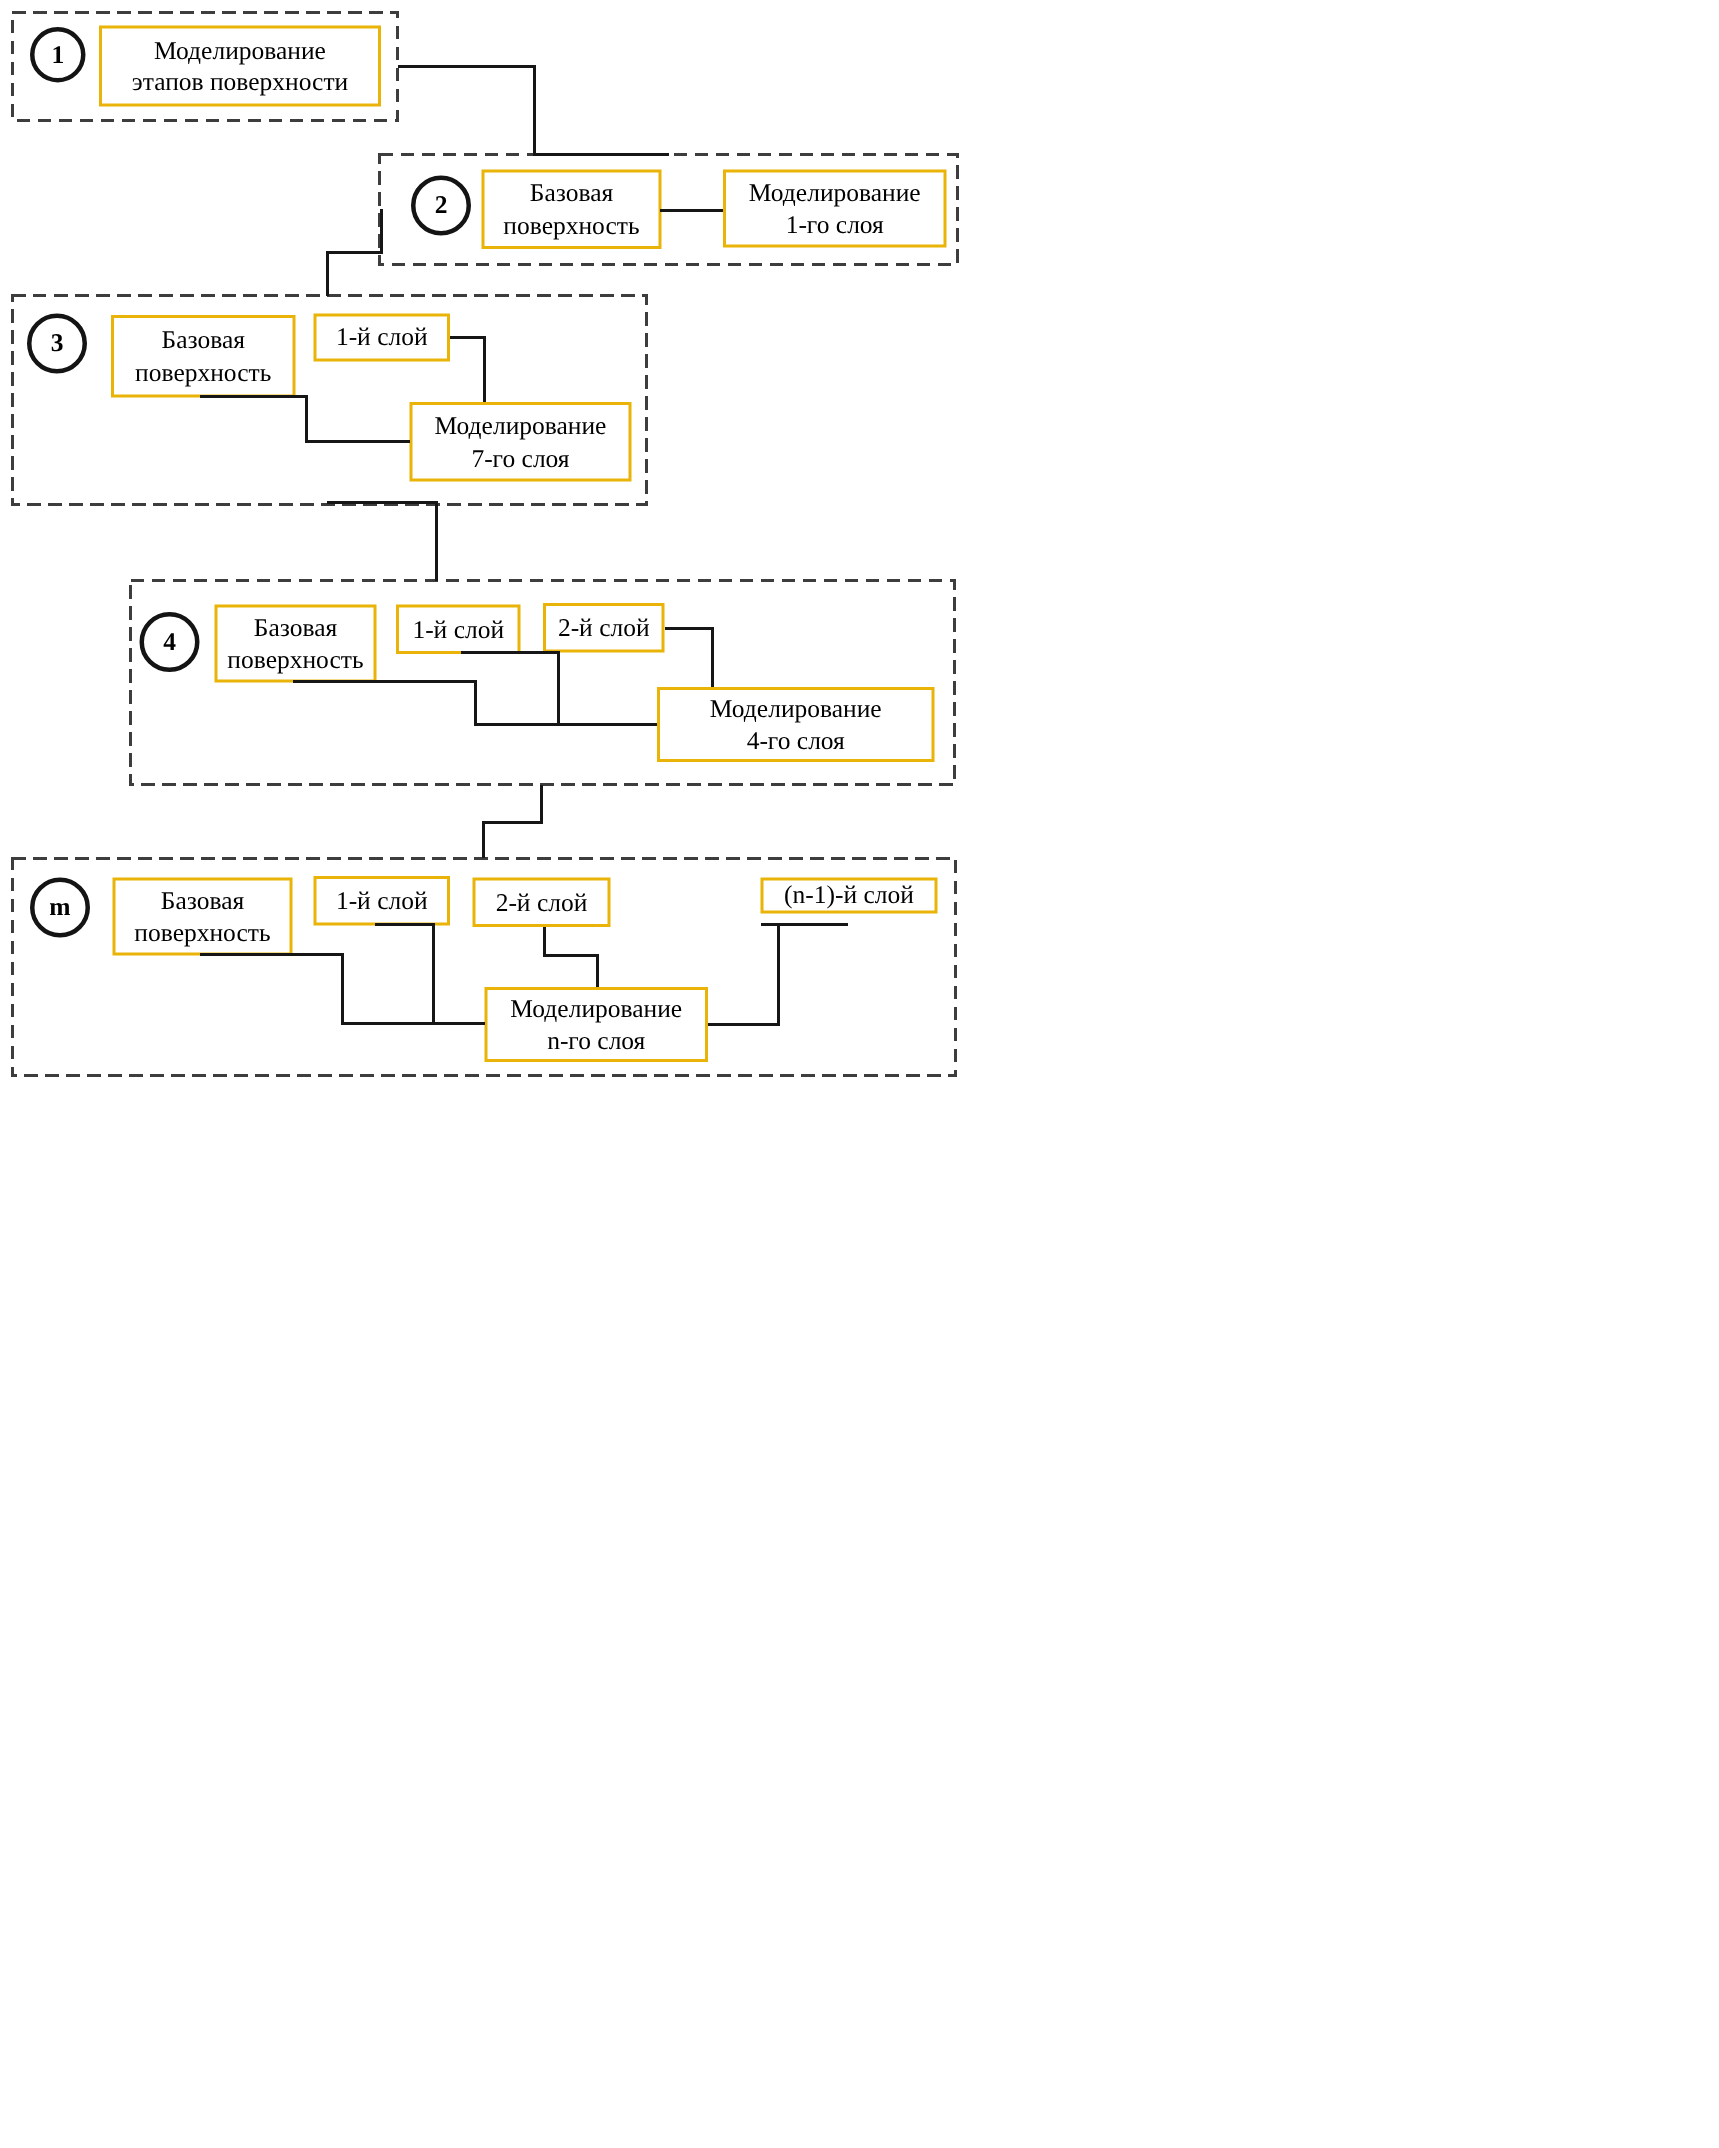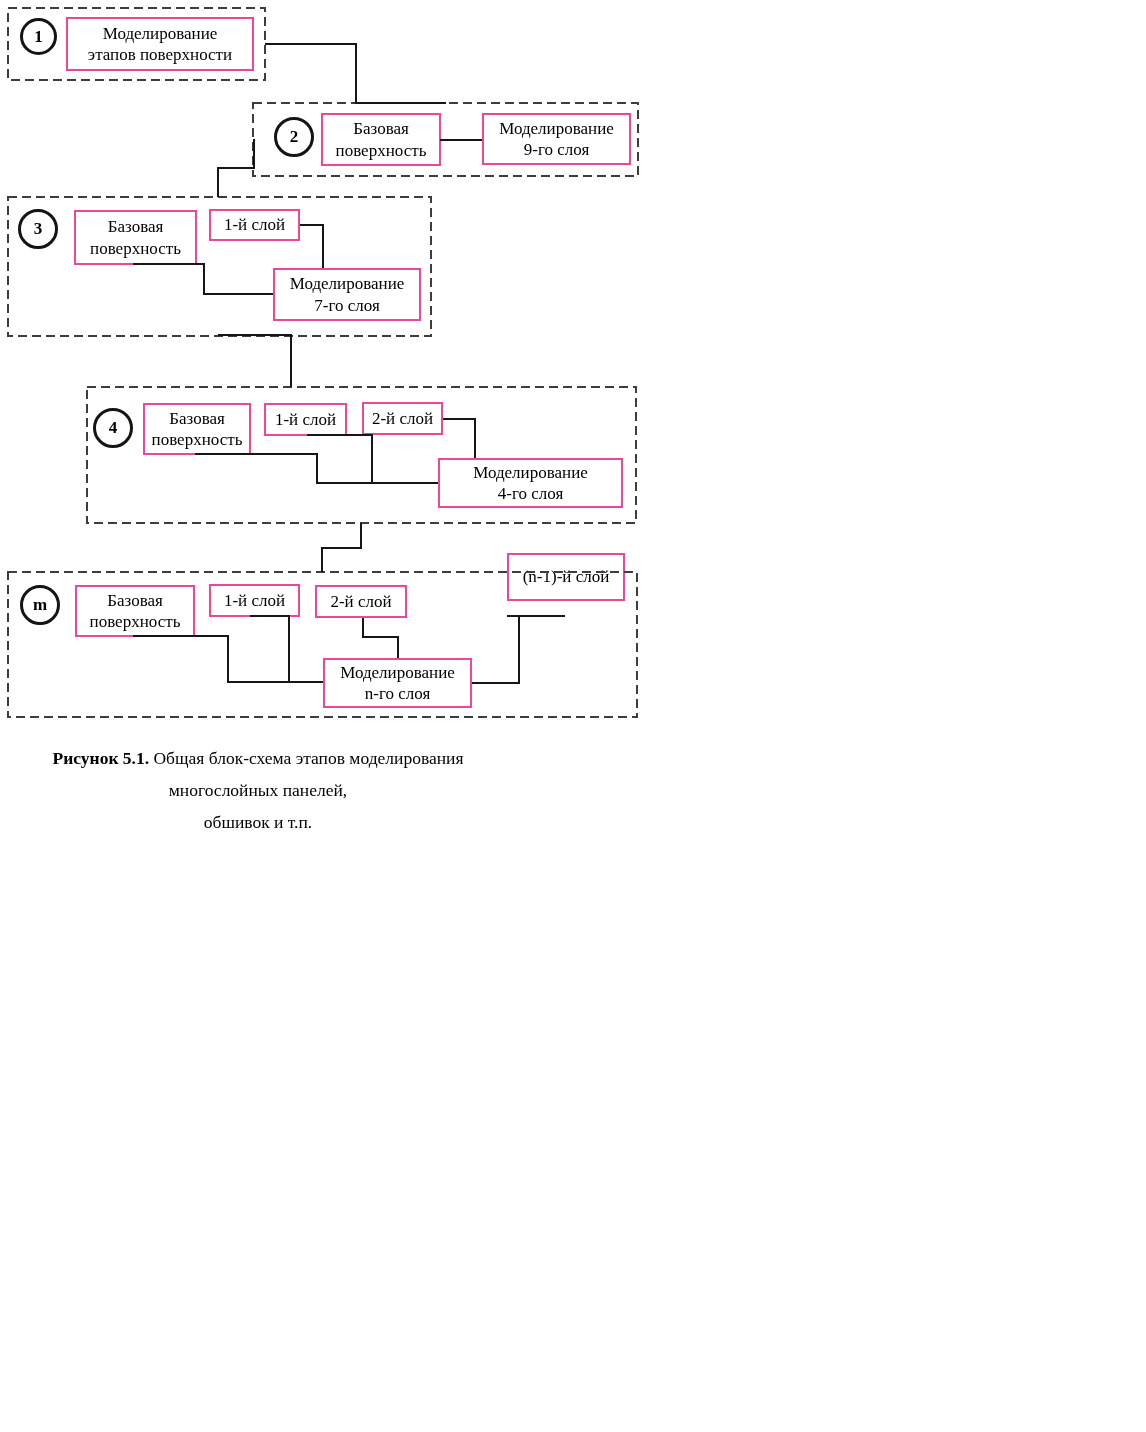--- a/index.html
+++ b/index.html
@@ -7,21 +7,21 @@
     position:relative;
     width:1146px;height:1432px;
     background:#ffffff;
     font-family:"Liberation Serif", serif;
     color:#000;
     overflow:hidden;
   }
   .node{
     position:absolute;
     box-sizing:border-box;
-    border:2px solid #ec4899;
+    border:2px solid #eab308;
     background:#ffffff;
     display:flex;
     flex-direction:column;
     align-items:center;
     justify-content:center;
     text-align:center;
     font-size:17px;
     line-height:1.24;
     white-space:nowrap;
   }
@@ -70,21 +70,21 @@
 
   <div class="badge" style="left:274px;top:117px;">
     <span>2</span>
   </div>
   <div class="node" style="left:321px;top:113px;width:120px;height:53px;">
     <span>Базовая</span>
     <span>поверхность</span>
   </div>
   <div class="node" style="left:482px;top:113px;width:149px;height:52px;">
     <span>Моделирование</span>
-    <span>9-го слоя</span>
+    <span>1-го слоя</span>
   </div>
 
   <div class="badge" style="left:18px;top:209px;">
     <span>3</span>
   </div>
   <div class="node" style="left:74px;top:210px;width:123px;height:55px;">
     <span>Базовая</span>
     <span>поверхность</span>
   </div>
   <div class="node" style="left:209px;top:209px;width:91px;height:32px;">
@@ -119,32 +119,28 @@
   <div class="node" style="left:75px;top:585px;width:120px;height:52px;">
     <span>Базовая</span>
     <span>поверхность</span>
   </div>
   <div class="node" style="left:209px;top:584px;width:91px;height:33px;">
     <span>1-й слой</span>
   </div>
   <div class="node" style="left:315px;top:585px;width:92px;height:33px;">
     <span>2-й слой</span>
   </div>
-  <div class="node" style="left:507px;top:553px;width:118px;height:48px;">
+  <div class="node" style="left:507px;top:585px;width:118px;height:24px;">
     <span>(n-1)-й слой</span>
   </div>
   <div class="node" style="left:323px;top:658px;width:149px;height:50px;">
     <span>Моделирование</span>
     <span>n-го слоя</span>
   </div>
 
-  <div id="caption">
-    <div><b>Рисунок 5.1.</b><span> Общая блок-схема этапов моделирования многослойных панелей,</span></div>
-    <div>обшивок и т.п.</div>
-  </div>
 
   <svg id="overlay" width="1146" height="1432" viewBox="0 0 1146 1432" shape-rendering="crispEdges">
 
     <g fill="none" stroke="#3d3d3d" stroke-width="2" stroke-dasharray="9 5">
       <rect x="8" y="8" width="257" height="72"></rect>
       <rect x="253" y="103" width="385" height="73"></rect>
       <rect x="8" y="197" width="423" height="139"></rect>
       <rect x="87" y="387" width="549" height="136"></rect>
       <rect x="8" y="572" width="629" height="145"></rect>
     </g>

